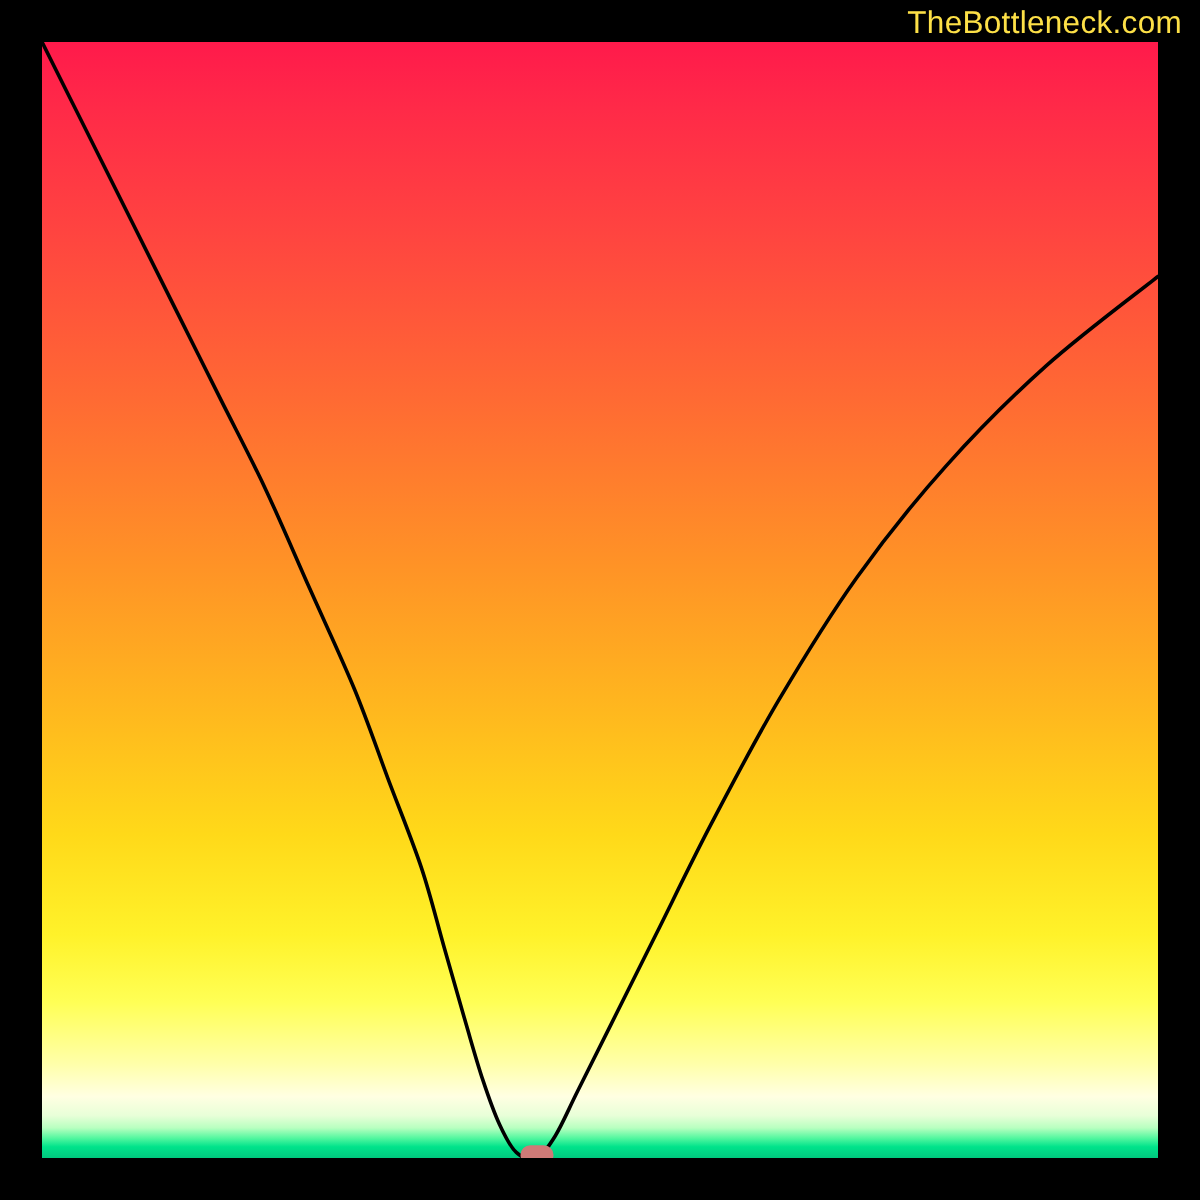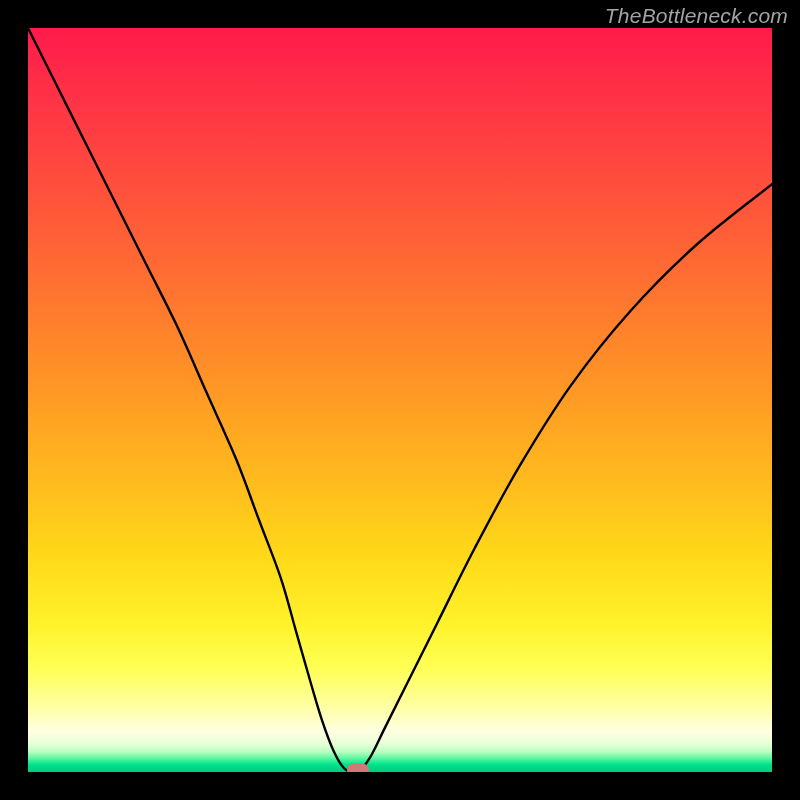--- a/index.html
+++ b/index.html
@@ -14,26 +14,25 @@
   .frame {
     position: relative;
     width: 800px;
     height: 800px;
     background: #000;
   }
   .watermark {
     position: absolute;
     top: 4px;
     right: 12px;
-    color: #a3a3a3;
+    color: #fde047;
     font-size: 21px;
     font-weight: 500;
     letter-spacing: 0.2px;
     user-select: none;
-    font-style: italic;
   }
   .plot-area {
     position: absolute;
     left: 28px;
     top: 28px;
     width: 744px;
     height: 744px;
     overflow: hidden;
   }
   .gradient {

